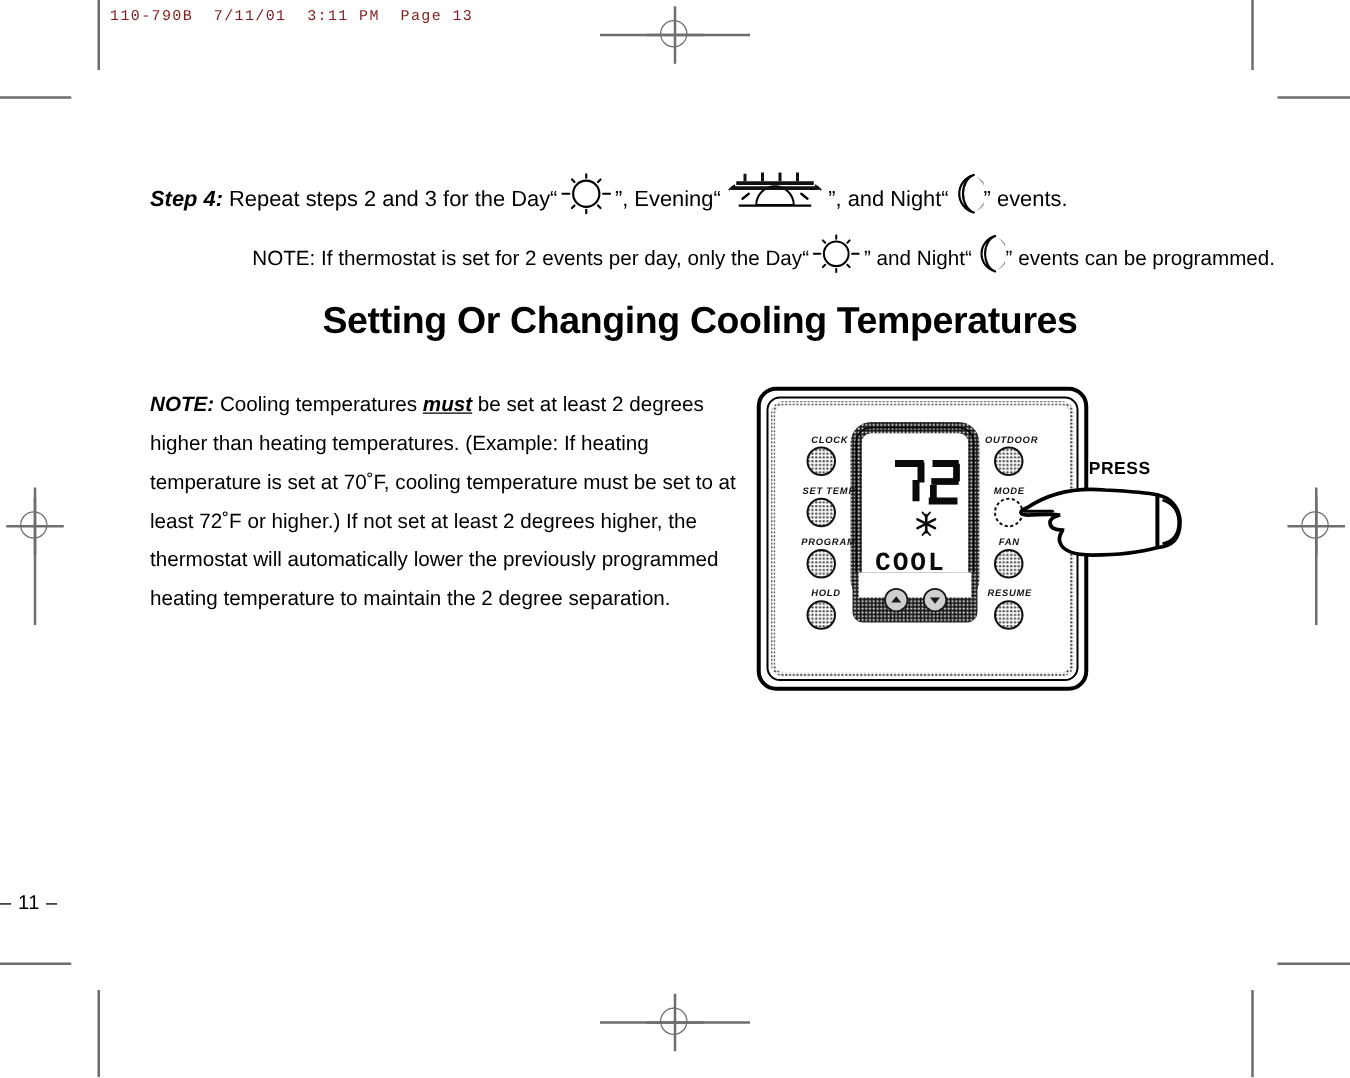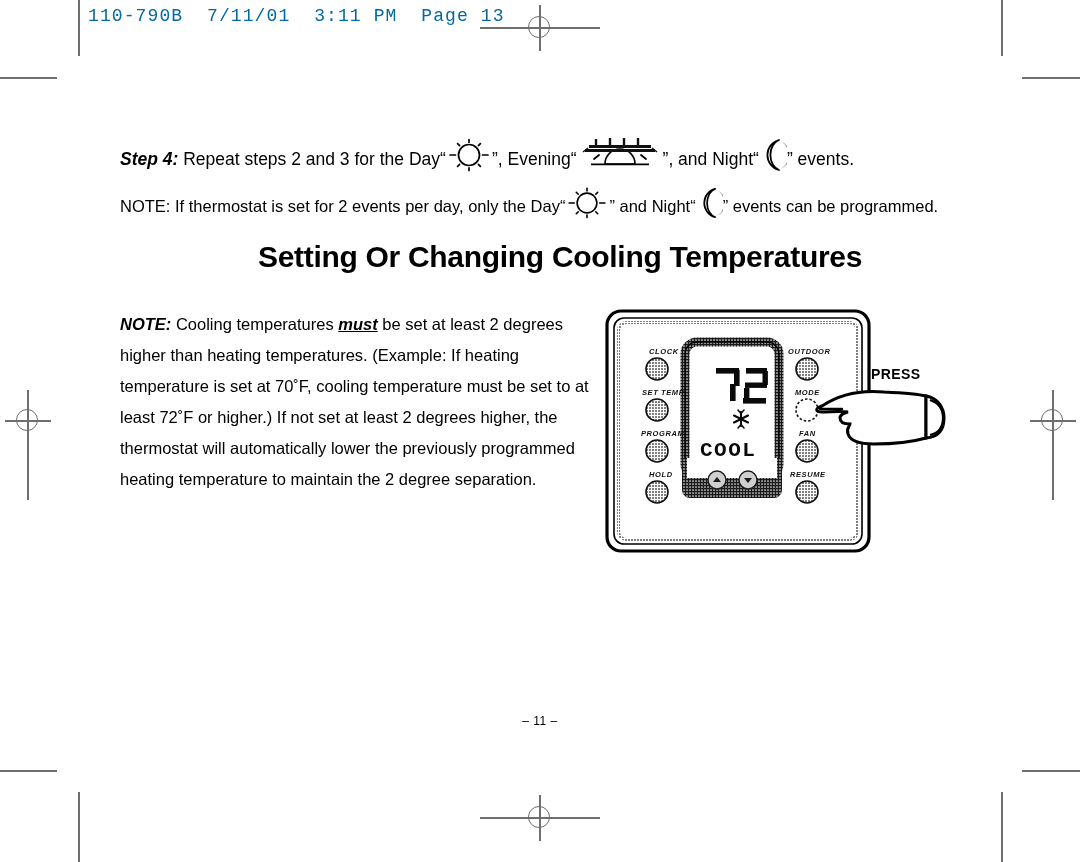--- a/index.html
+++ b/index.html
@@ -59,23 +59,23 @@
     width: 1.6px;
     background: #6e6e6e;
   }
 
   
   .slug {
     position: absolute;
     left: 88px;
     top: 6px;
     font-family: "Liberation Mono", "DejaVu Sans Mono", monospace;
-    font-size: 18px;
+    font-size: 12px;
     letter-spacing: 1.1px;
-    color: #0369a1;
+    color: #7f1d1d;
     white-space: pre;
   }
 
   
   .step-line {
     position: absolute;
     left: 120px;
     top: 138px;
     width: 880px;
     font-size: 17.5px;
@@ -83,20 +83,21 @@
     white-space: nowrap;
   }
   .note-line {
     position: absolute;
     left: 120px;
     top: 188px;
     width: 900px;
     font-size: 16.5px;
     line-height: 26px;
     white-space: nowrap;
+    text-align: right;
   }
   .b { font-weight: normal; }
   .bi { font-weight: bold; font-style: italic; }
   .biu { font-weight: bold; font-style: italic; text-decoration: underline; }
 
   .icon-inline {
     display: inline-block;
     vertical-align: middle;
     position: relative;
     top: -1px;
@@ -123,22 +124,21 @@
     width: 470px;
     font-size: 16.5px;
     line-height: 31px;
   }
 
   .page-number {
     position: absolute;
     left: 0;
     top: 714px;
     width: 1080px;
-    text-align: center;
-    font-size: 12px;
+    font-size: 16px;
     letter-spacing: 0.5px;
   }
 
   
   .thermostat {
     position: absolute;
     left: 604px;
     top: 308px;
     width: 268px;
     height: 268px;

